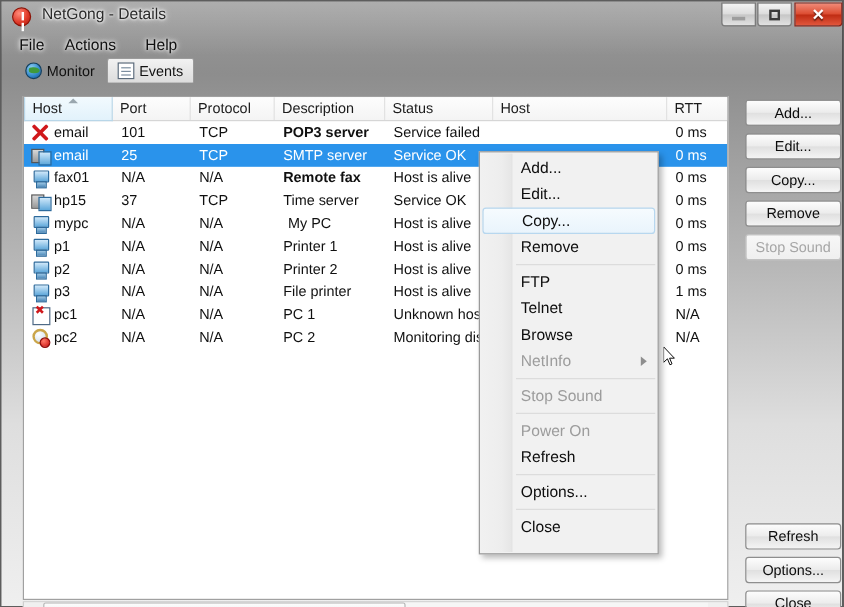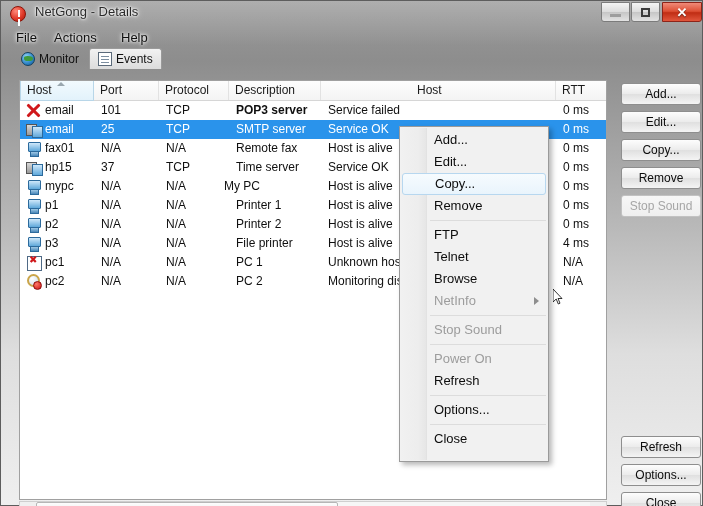--- a/index.html
+++ b/index.html
@@ -278,20 +278,21 @@
     <div id="listframe">
 
       <div id="list-header">
         <div class="hcell sorted" style="left:0px;width:74px">
           <span>Host</span>
           <span class="sort-arrow"></span>
         </div>
         <div class="hcell" style="left:74px;width:65px">Port</div>
         <div class="hcell" style="left:139px;width:70px">Protocol</div>
         <div class="hcell" style="left:209px;width:92px">Description</div>
+        <div class="hcell" style="left:301px;width:90px">Status</div>
         <div class="hcell" style="left:391px;width:145px">Host</div>
         <div class="hcell" style="left:536px;width:51px;border-right:none">RTT</div>
       </div>
 
       <div id="rows">
           <div class="row">
             <span class="sic sic-fail"></span>
             <div class="cell" style="left: 25px;">email</div>
             <div class="cell" style="left: 81px;">101</div>
             <div class="cell" style="left: 146px;">TCP</div>
@@ -307,41 +308,41 @@
             <div class="cell" style="left: 216px;">SMTP server</div>
             <div class="cell" style="left: 308px;">Service OK</div>
             <div class="cell" style="left: 398px;"></div>
             <div class="cell" style="left: 543px;">0 ms</div>
           </div>
           <div class="row">
             <span class="sic sic-pc"></span>
             <div class="cell" style="left: 25px;">fax01</div>
             <div class="cell" style="left: 81px;">N/A</div>
             <div class="cell" style="left: 146px;">N/A</div>
-            <div class="cell" style="left: 216px;">Remote fax</div>
+            <div class="cell" style="left: 216px; font-weight: bold;">Remote fax</div>
             <div class="cell" style="left: 308px;">Host is alive</div>
             <div class="cell" style="left: 398px;"></div>
             <div class="cell" style="left: 543px;">0 ms</div>
           </div>
           <div class="row">
             <span class="sic sic-svc"></span>
             <div class="cell" style="left: 25px;">hp15</div>
             <div class="cell" style="left: 81px;">37</div>
             <div class="cell" style="left: 146px;">TCP</div>
             <div class="cell" style="left: 216px;">Time server</div>
             <div class="cell" style="left: 308px;">Service OK</div>
             <div class="cell" style="left: 398px;"></div>
             <div class="cell" style="left: 543px;">0 ms</div>
           </div>
           <div class="row">
             <span class="sic sic-pc"></span>
             <div class="cell" style="left: 25px;">mypc</div>
             <div class="cell" style="left: 81px;">N/A</div>
             <div class="cell" style="left: 146px;">N/A</div>
-            <div class="cell" style="left: 204px;">My PC</div>
+            <div class="cell" style="left: 220px;">My PC</div>
             <div class="cell" style="left: 308px;">Host is alive</div>
             <div class="cell" style="left: 398px;"></div>
             <div class="cell" style="left: 543px;">0 ms</div>
           </div>
           <div class="row">
             <span class="sic sic-pc"></span>
             <div class="cell" style="left: 25px;">p1</div>
             <div class="cell" style="left: 81px;">N/A</div>
             <div class="cell" style="left: 146px;">N/A</div>
             <div class="cell" style="left: 216px;">Printer 1</div>
@@ -360,21 +361,21 @@
             <div class="cell" style="left: 543px;">0 ms</div>
           </div>
           <div class="row">
             <span class="sic sic-pc"></span>
             <div class="cell" style="left: 25px;">p3</div>
             <div class="cell" style="left: 81px;">N/A</div>
             <div class="cell" style="left: 146px;">N/A</div>
             <div class="cell" style="left: 216px;">File printer</div>
             <div class="cell" style="left: 308px;">Host is alive</div>
             <div class="cell" style="left: 398px;"></div>
-            <div class="cell" style="left: 543px;">4 ms</div>
+            <div class="cell" style="left: 543px;">1 ms</div>
           </div>
           <div class="row">
             <span class="sic sic-unk"></span>
             <div class="cell" style="left: 25px;">pc1</div>
             <div class="cell" style="left: 81px;">N/A</div>
             <div class="cell" style="left: 146px;">N/A</div>
             <div class="cell" style="left: 216px;">PC 1</div>
             <div class="cell" style="left: 308px;">Unknown host</div>
             <div class="cell" style="left: 398px;"></div>
             <div class="cell" style="left: 543px;">N/A</div>

